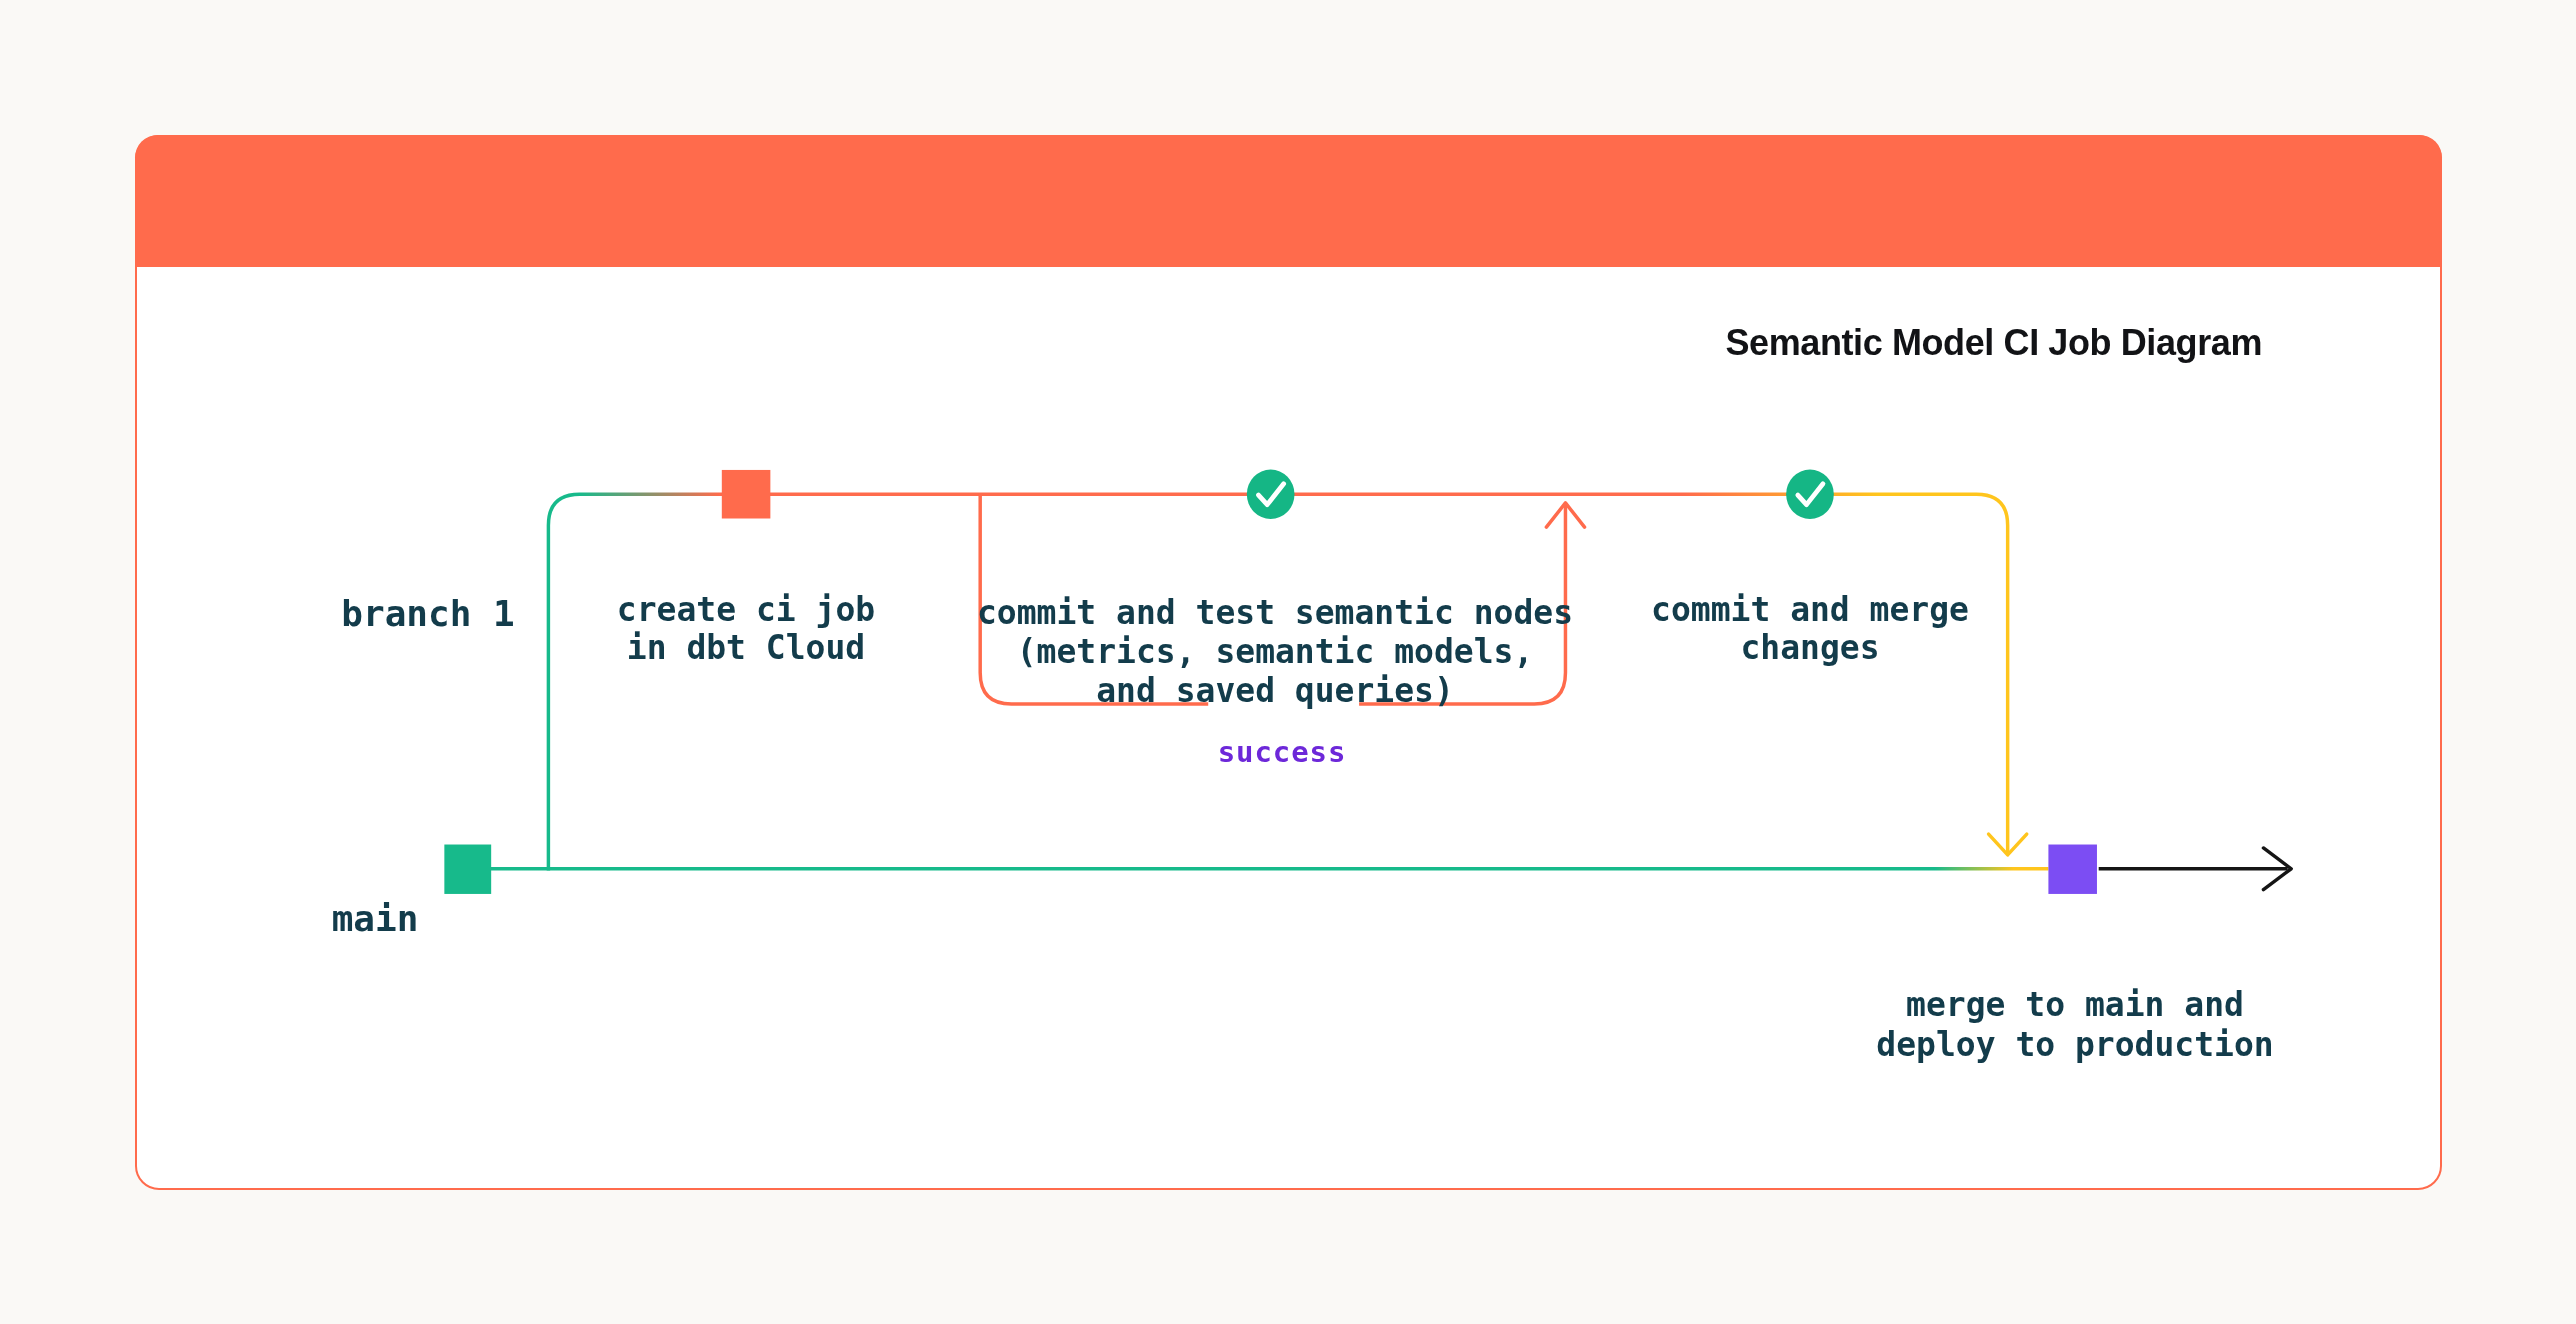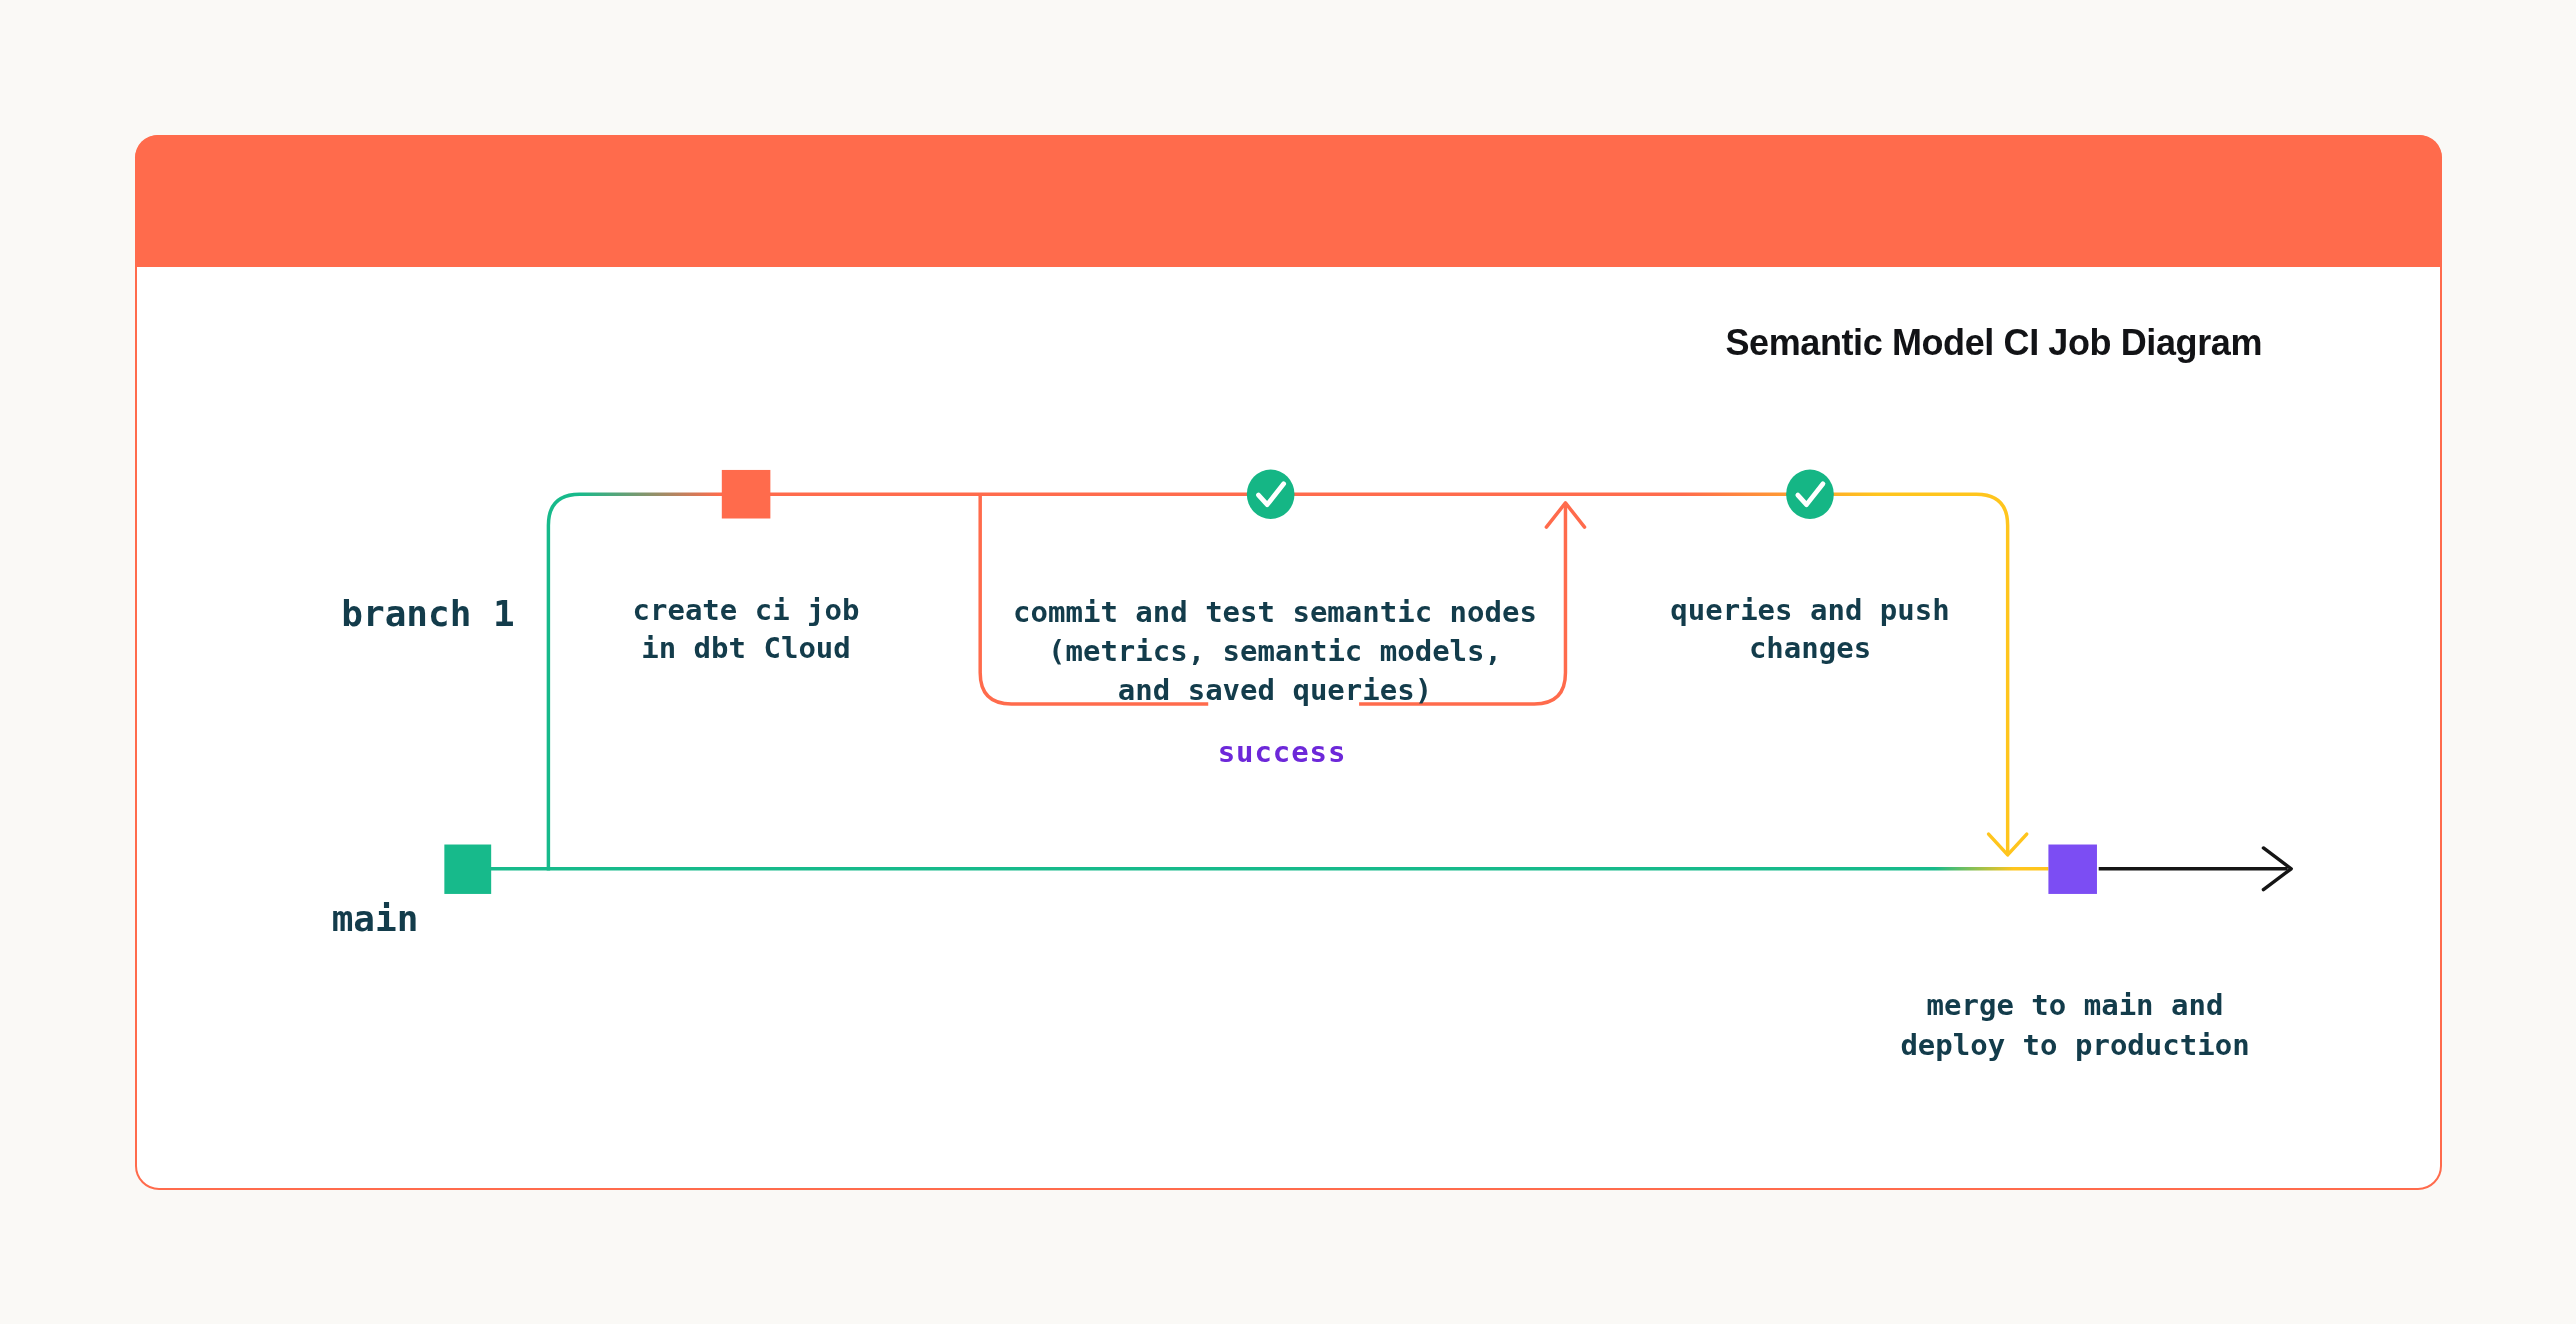--- a/index.html
+++ b/index.html
@@ -25,21 +25,21 @@
     font-family:"Liberation Sans", sans-serif;
     font-weight:bold;font-size:36px;letter-spacing:-0.4px;color:#121316;
     white-space:nowrap;
   }
   .diagram-svg{position:absolute;left:0;top:0;width:2576px;height:1324px;}
   .lbl{
     position:absolute;transform:translate(-50%,-50%);
     color:#133C4B;font-weight:bold;text-align:center;white-space:nowrap;margin-top:48px;
   }
   .lane-label{font-size:36px;}
-  .step-label{font-size:29px;line-height:38px;}
+  .step-label{font-size:33px;line-height:38px;}
   .lbl-branch1{left:428px;top:565px;}
   .lbl-main{left:375px;top:870px;}
   .step-create{left:746px;top:581px;}
   .step-build{left:1275px;top:603px;line-height:39px;}
   .step-commit{left:1810px;top:581px;}
   .step-merge{left:2075px;top:977px;line-height:40px;}
   .success-label{left:1282px;top:704px;font-size:29px;color:#6d28d9;letter-spacing:0.9px;}
 </style>
 </head>
 <body>
@@ -118,21 +118,21 @@
     <div>in dbt Cloud</div>
   </div>
 
   <div class="lbl step-label step-build">
     <div>commit and test semantic nodes</div>
     <div>(metrics, semantic models,</div>
     <div>and saved queries)</div>
   </div>
 
   <div class="lbl step-label step-commit">
-    <div>queries and push</div>
+    <div>commit and merge</div>
     <div>changes</div>
   </div>
 
   <div class="lbl step-label step-merge">
     <div>merge to main and</div>
     <div>deploy to production</div>
   </div>
 
   <div class="lbl success-label">success</div>
 

